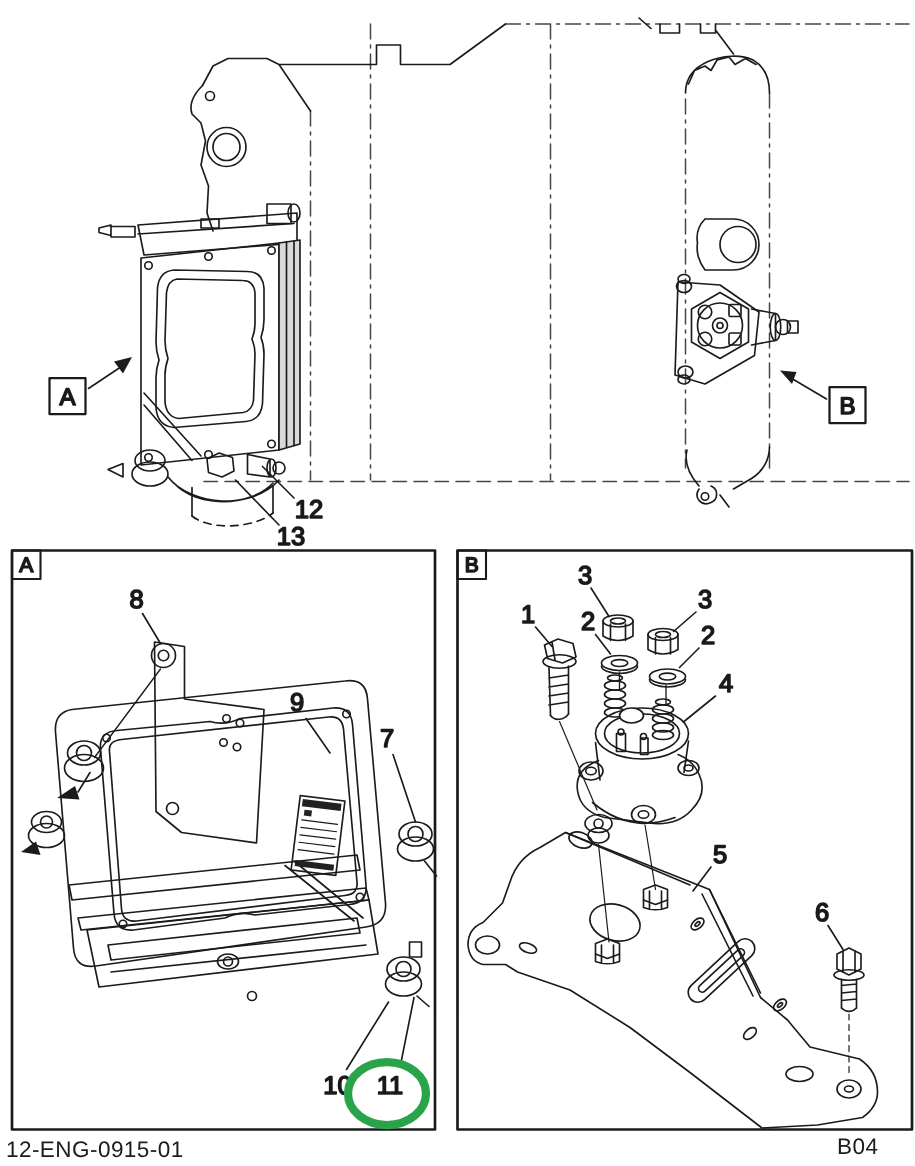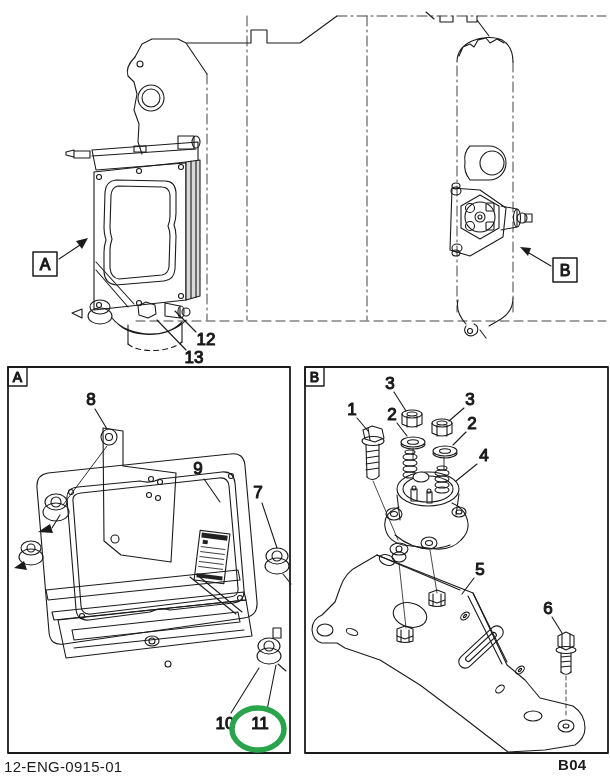--- a/index.html
+++ b/index.html
@@ -5,21 +5,21 @@
   html,body{margin:0;padding:0;background:#ffffff;}
   .page{position:relative;width:610px;height:777px;background:#ffffff;overflow:hidden;
         font-family:"Liberation Sans", sans-serif;}
   svg{position:absolute;left:0;top:0;}
   svg text{font-family:"Liberation Sans", sans-serif;fill:#161616;}
   .callout{font-size:17px;}
   .viewlabel{font-size:16px;}
   .boxlabel{font-size:14px;}
   .footer-text{position:absolute;color:#1c1c1c;font-size:15px;letter-spacing:0.3px;}
   .footer-left{left:4px;top:758px;}
-  .footer-right{left:558px;top:756px;font-weight:bold;}
+  .footer-right{left:558px;top:756px;}
 </style>
 </head>
 <body>
 
 <div class="page">
 <svg width="610" height="777" viewBox="0 0 610 777" fill="none" stroke="#1b1b1b" stroke-width="1.1" stroke-linecap="round" stroke-linejoin="round">
 
   <g>
 
     <path stroke="#454545" stroke-width="1" stroke-dasharray="10 4 2 4" d="M337,16 H606 M207,74 V320 M247,16 V320 M367,16 V320 M513,62 V316 M457,66 V312"></path>

